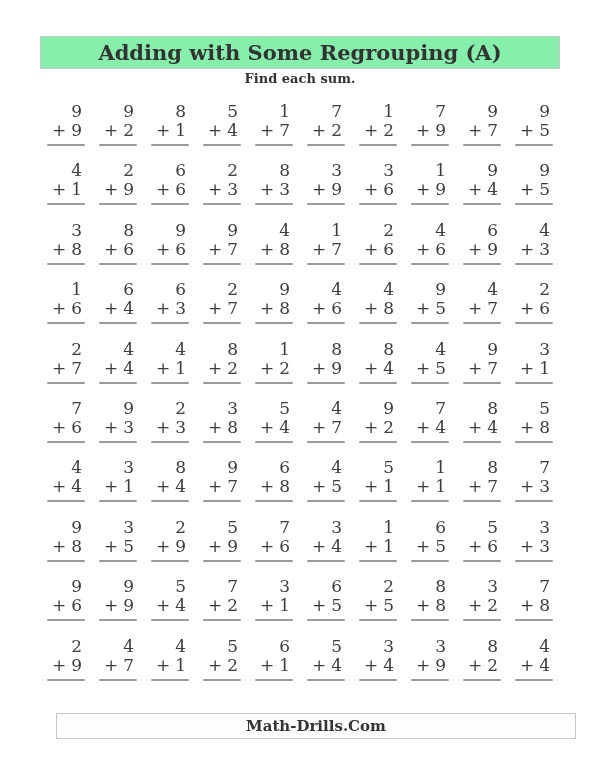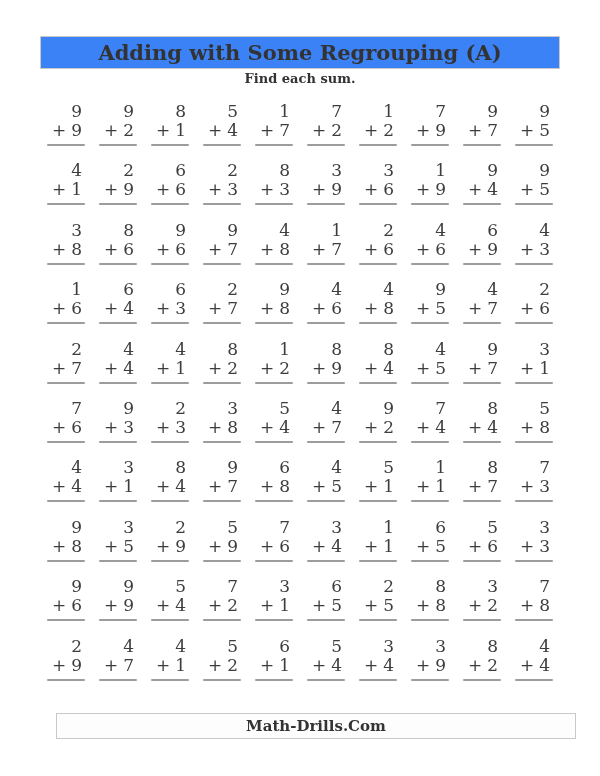--- a/index.html
+++ b/index.html
@@ -19,21 +19,21 @@
   .title-box {
     position: absolute;
     left: 40px;
     top: 36px;
     width: 518px;
     height: 31px;
     border: 1px solid #c9c9c9;
     display: flex;
     align-items: center;
     justify-content: center;
-    background: #3b82f6;
+    background: #86efac;
   }
   .title-text {
     font-size: 21px;
     font-weight: bold;
     color: #333333;
     white-space: nowrap;
   }
   .instructions {
     position: absolute;
     left: 0;

